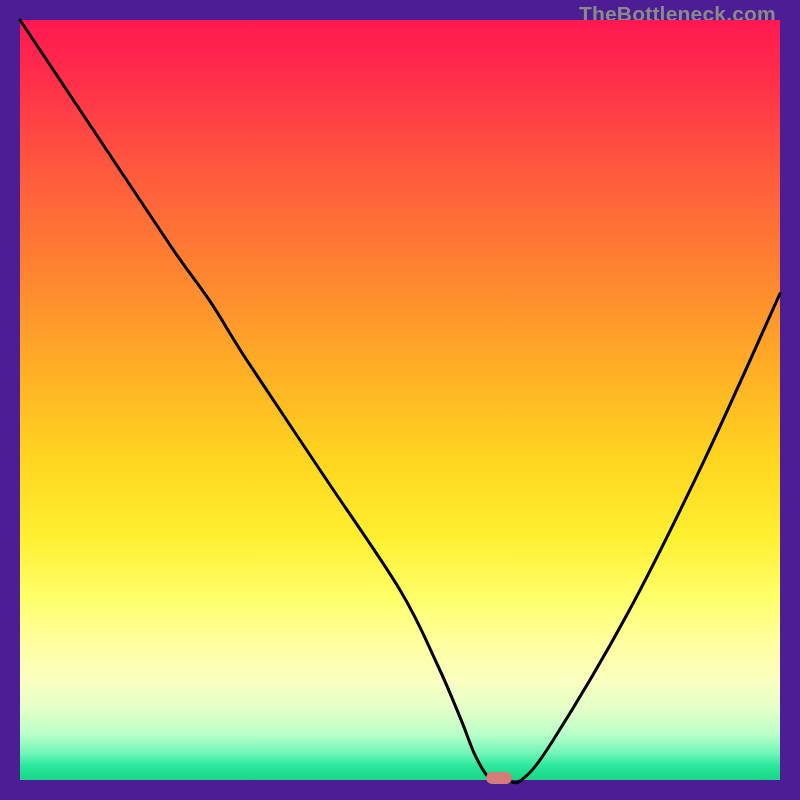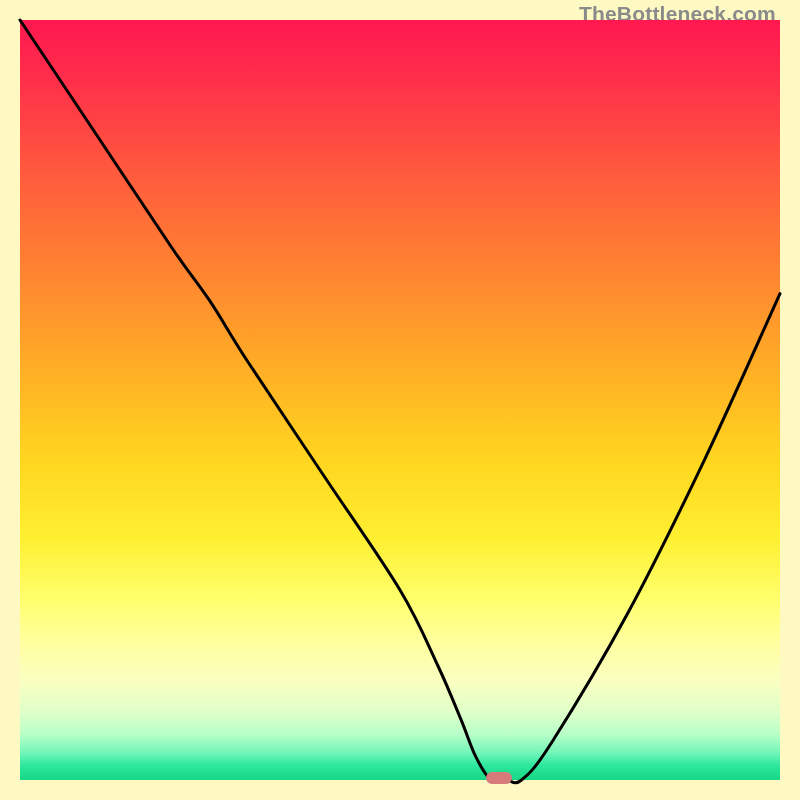--- a/index.html
+++ b/index.html
@@ -7,21 +7,21 @@
     padding: 0;
     width: 800px;
     height: 800px;
     background: #000;
     overflow: hidden;
   }
   .frame {
     position: relative;
     width: 800px;
     height: 800px;
-    background: #fef9c3;
+    background: #4c1d95;
   }
   .plot-area {
     position: absolute;
     left: 20px;
     top: 20px;
     width: 760px;
     height: 760px;
     
     background: linear-gradient(to bottom,
       #ff1850 0%,

